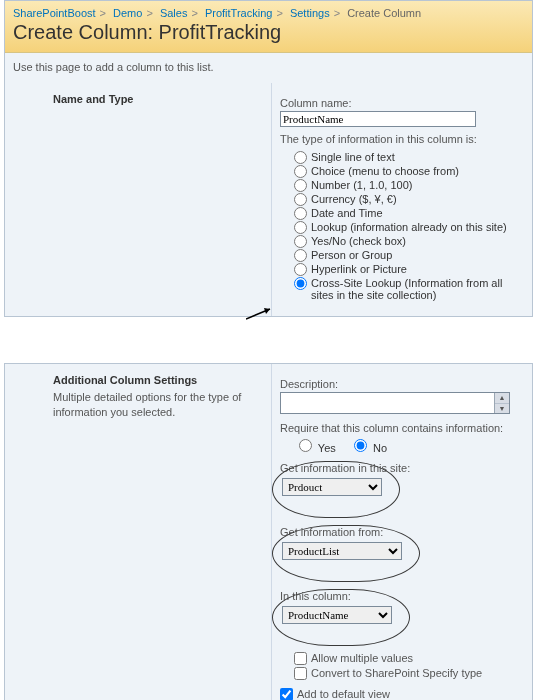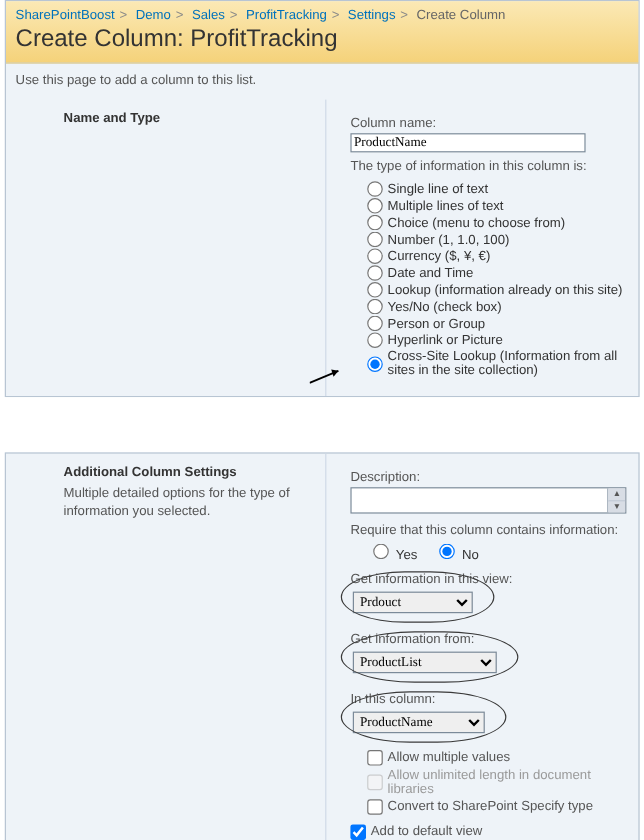--- a/index.html
+++ b/index.html
@@ -43,52 +43,51 @@
     margin: 0 0 4px 0;
     font-size: 11px;
     font-weight: bold;
     color: #333;
   }
   .leftcol p { margin: 0; color: #555; line-height: 1.35; }
   .rightcol {
     flex: 1;
     padding: 10px 8px 14px 8px;
     position: relative;
-    margin-left: 12px;
   }
   .field-label { color: #555; margin: 4px 0 2px 0; }
   .text-input {
     width: 190px;
     font: 11px Tahoma;
     padding: 1px 2px;
     border: 1px solid #7b8a99;
     background: #fff;
   }
   .radio-list { margin: 6px 0 0 14px; }
-  .radio-row { margin: 1px 0; display: flex; align-items: center; position: relative; }
+  .radio-row { margin: 1px 0; display: flex; align-items: flex-start; position: relative; }
   .radio-row input[type=radio] { margin: 0 4px 0 0; }
   .radio-row label { color: #333; }
   .arrow {
     position: absolute;
     left: -26px;
     top: 188px;
     pointer-events: none;
   }
   .gap { height: 46px; background: #fff; }
   select, input[type=text] { font: 11px Tahoma; }
   .sel {
     border: 1px solid #7b8a99;
     background: #efefef;
     padding: 0 1px;
     height: 18px;
   }
   .circle-wrap {
     display: inline-block;
     position: relative;
-    padding: 2px 10px 6px 2px;
+    padding: 2px 10px 20px 2px;
   }
   .circle-wrap::after {
     content: "";
     position: absolute;
     left: -8px;
     right: -8px;
     top: -15px;
     bottom: -2px;
     border: 1px solid #3a3a3a;
     border-radius: 50% / 60%;
@@ -163,24 +162,20 @@
         <svg class="arrow" width="28" height="18" style="top: 222px;">
           <line x1="0" y1="14" x2="24" y2="4" stroke="#000" stroke-width="1.5"></line>
           <polygon points="24,4 18,3 20,9" fill="#000"></polygon>
         </svg>
       <div class="radio-row">
             <input type="radio" name="coltype" style="">
             <label>Single line of text</label>
           </div>
           <div class="radio-row">
             <input type="radio" name="coltype" style="">
-            <label>Multiple lines of text</label>
-          </div>
-          <div class="radio-row">
-            <input type="radio" name="coltype" style="">
             <label>Choice (menu to choose from)</label>
           </div>
           <div class="radio-row">
             <input type="radio" name="coltype" style="">
             <label>Number (1, 1.0, 100)</label>
           </div>
           <div class="radio-row">
             <input type="radio" name="coltype" style="">
             <label>Currency ($, ¥, €)</label>
           </div>
@@ -229,21 +224,21 @@
           <span>▼</span>
         </div>
       </div>
 
       <div class="field-label" style="margin-top:8px;">Require that this column contains information:</div>
       <div class="yn-row">
         <label><input type="radio" name="req" style=""> <span>Yes</span></label>
         <label><input type="radio" name="req" checked="" style=""> <span>No</span></label>
       </div>
 
-      <div class="section-sublabel">Get information in this view:</div>
+      <div class="section-sublabel">Get information in this site:</div>
       <div class="circle-wrap">
         <select class="sel" style="width:100px;">
           <option>Prdouct</option>
         </select>
       </div>
 
       <div class="section-sublabel" style="margin-top:10px;">Get information from:</div>
       <div class="circle-wrap">
         <select class="sel" style="width:120px;">
           <option>ProductList</option>
@@ -254,24 +249,20 @@
       <div class="circle-wrap">
         <select class="sel" style="width:110px;">
           <option>ProductName</option>
         </select>
       </div>
 
       <div class="chk-row" style="margin-top:8px;">
         <input type="checkbox" style="">
         <span>Allow multiple values</span>
       </div>
-      <div class="chk-row disabled">
-        <input type="checkbox" disabled="" style="">
-        <span>Allow unlimited length in document libraries</span>
-      </div>
       <div class="chk-row">
         <input type="checkbox" style="">
         <span>Convert to SharePoint Specify type</span>
       </div>
       <div class="chk-row" style="margin-left:0; margin-top:8px;">
         <input type="checkbox" checked="" style="">
         <span>Add to default view</span>
       </div>
     </div>
   </div>

